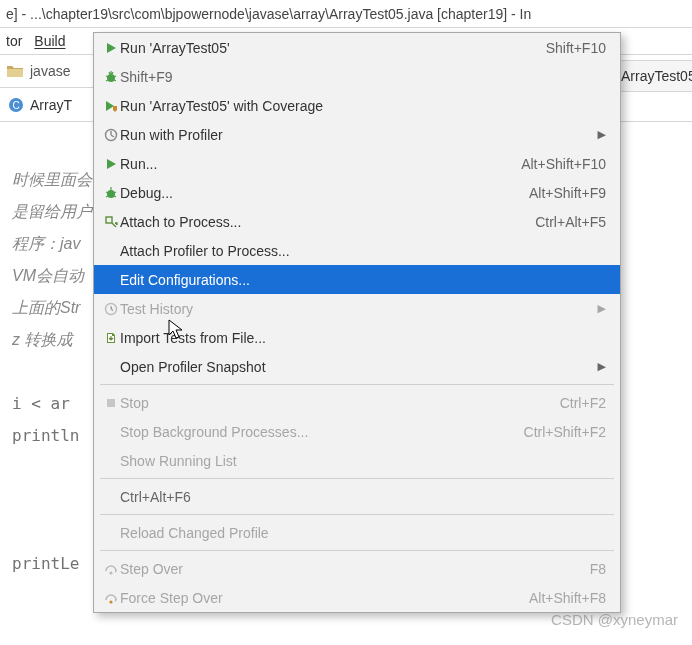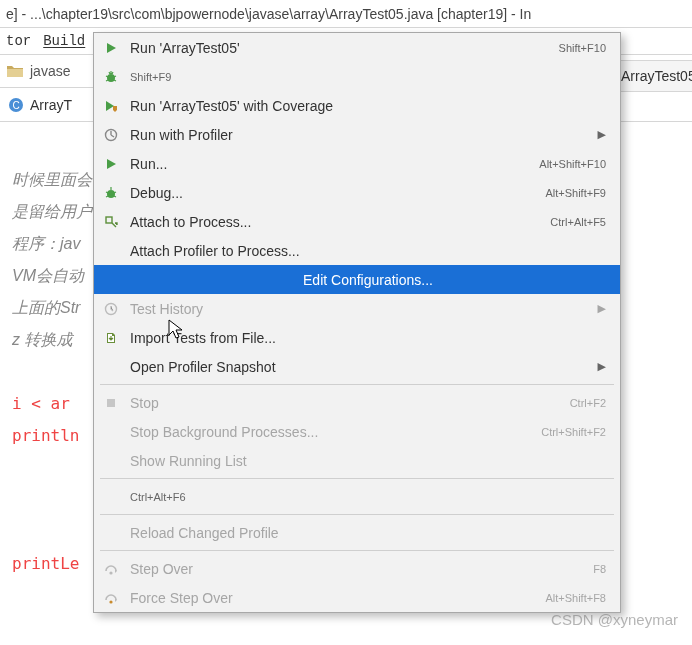--- a/index.html
+++ b/index.html
@@ -12,61 +12,61 @@
   .titlebar {
     height: 28px; background: #fff;
     border-bottom: 1px solid #d6d6d6;
     display: flex; align-items: center; padding: 0 6px;
     color: #444;
   }
   .menubar {
     height: 26px; display: flex; align-items: center;
     padding: 0 6px; gap: 12px; color: #333;
   }
-  .menubar span { cursor: default; font-family: Liberation Mono, monospace; }
+  .menubar span { cursor: default; }
   .menubar .ul { text-decoration: underline; text-underline-offset: 2px; }
   .navbar {
     height: 34px; border-top: 1px solid #d6d6d6; border-bottom: 1px solid #d6d6d6;
     display: flex; align-items: center; padding: 0 6px; gap: 6px; color: #555;
   }
   .folder-icon { color: #b7a267; }
   .tabbar {
     height: 34px; border-bottom: 1px solid #d6d6d6;
     display: flex; align-items: center; padding: 0 8px; gap: 6px;
   }
   .tabbar .cfile { color: #2b90d9; }
   .editor {
     padding: 10px 12px; color: #888; font-style: italic;
     font-family: "Segoe UI", sans-serif; line-height: 32px;
     font-size: 16px; white-space: pre;
   }
-  .editor .code { font-style: normal; font-family: Consolas, monospace; color: #ef4444; }
+  .editor .code { font-style: normal; font-family: Consolas, monospace; color: #737373; }
   .right-tab {
     position: absolute; top: 60px; right: 0;
     width: 78px; height: 32px; border: 1px solid #d6d6d6;
     border-right: none; background: #f5f5f5;
     display: flex; align-items: center; padding: 0 6px; color: #333;
   }
 
   .context-menu {
     position: absolute; left: 93px; top: 32px;
     width: 528px; background: #f2f2f2;
     border: 1px solid #a8a8a8; box-shadow: 4px 4px 8px rgba(0,0,0,.25);
   }
   .mi {
     display: flex; align-items: center; height: 29px;
-    padding: 0 14px 0 8px; gap: 10px; cursor: default;
+    padding: 0 14px 0 8px; cursor: default;
   }
   .mi .ico { width: 18px; height: 18px; display: flex; align-items: center; justify-content: center; flex-shrink: 0; }
   .mi .lbl { flex: 1; }
-  .mi .sc  { color: #666; font-size: 11px; }
+  .mi .sc  { color: #666; font-size: 14px; }
   .mi .arw { color: #666; font-size: 11px; }
   .mi.disabled .lbl, .mi.disabled .sc, .mi.disabled .ico, .mi.disabled .arw { color: #a6a6a6; }
   .mi.sel { background: #1a6fd6; color: #fff; }
-  .mi.sel .lbl, .mi.sel .sc { color: #fff; text-align: center; }
+  .mi.sel .lbl, .mi.sel .sc { color: #fff; }
   .sep { height: 1px; background: #cfcfcf; margin: 3px 6px; }
 
   svg { display: block; }
 
   .cursor {
     position: absolute; left: 168px; top: 319px; pointer-events: none;
   }
   .watermark {
     position: absolute; right: 14px; bottom: 17px;
     color: rgba(120,120,120,.55); font-size: 15px;

